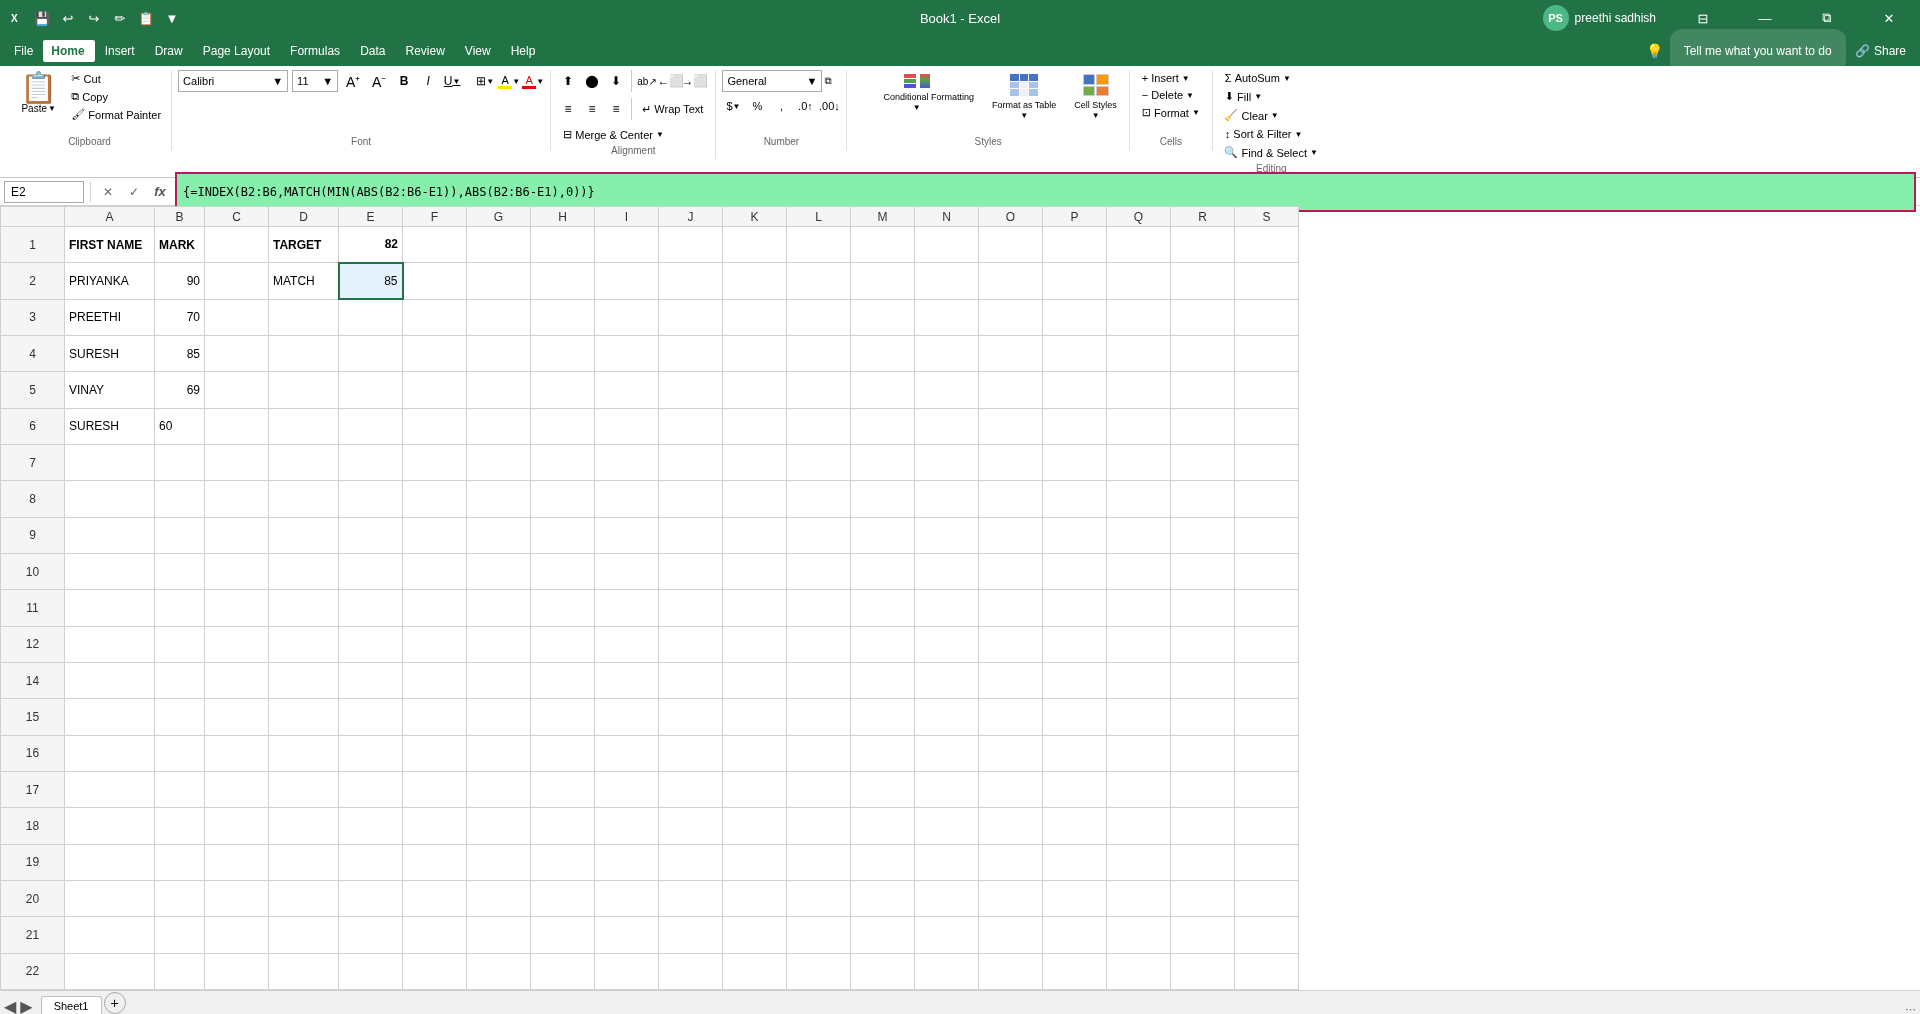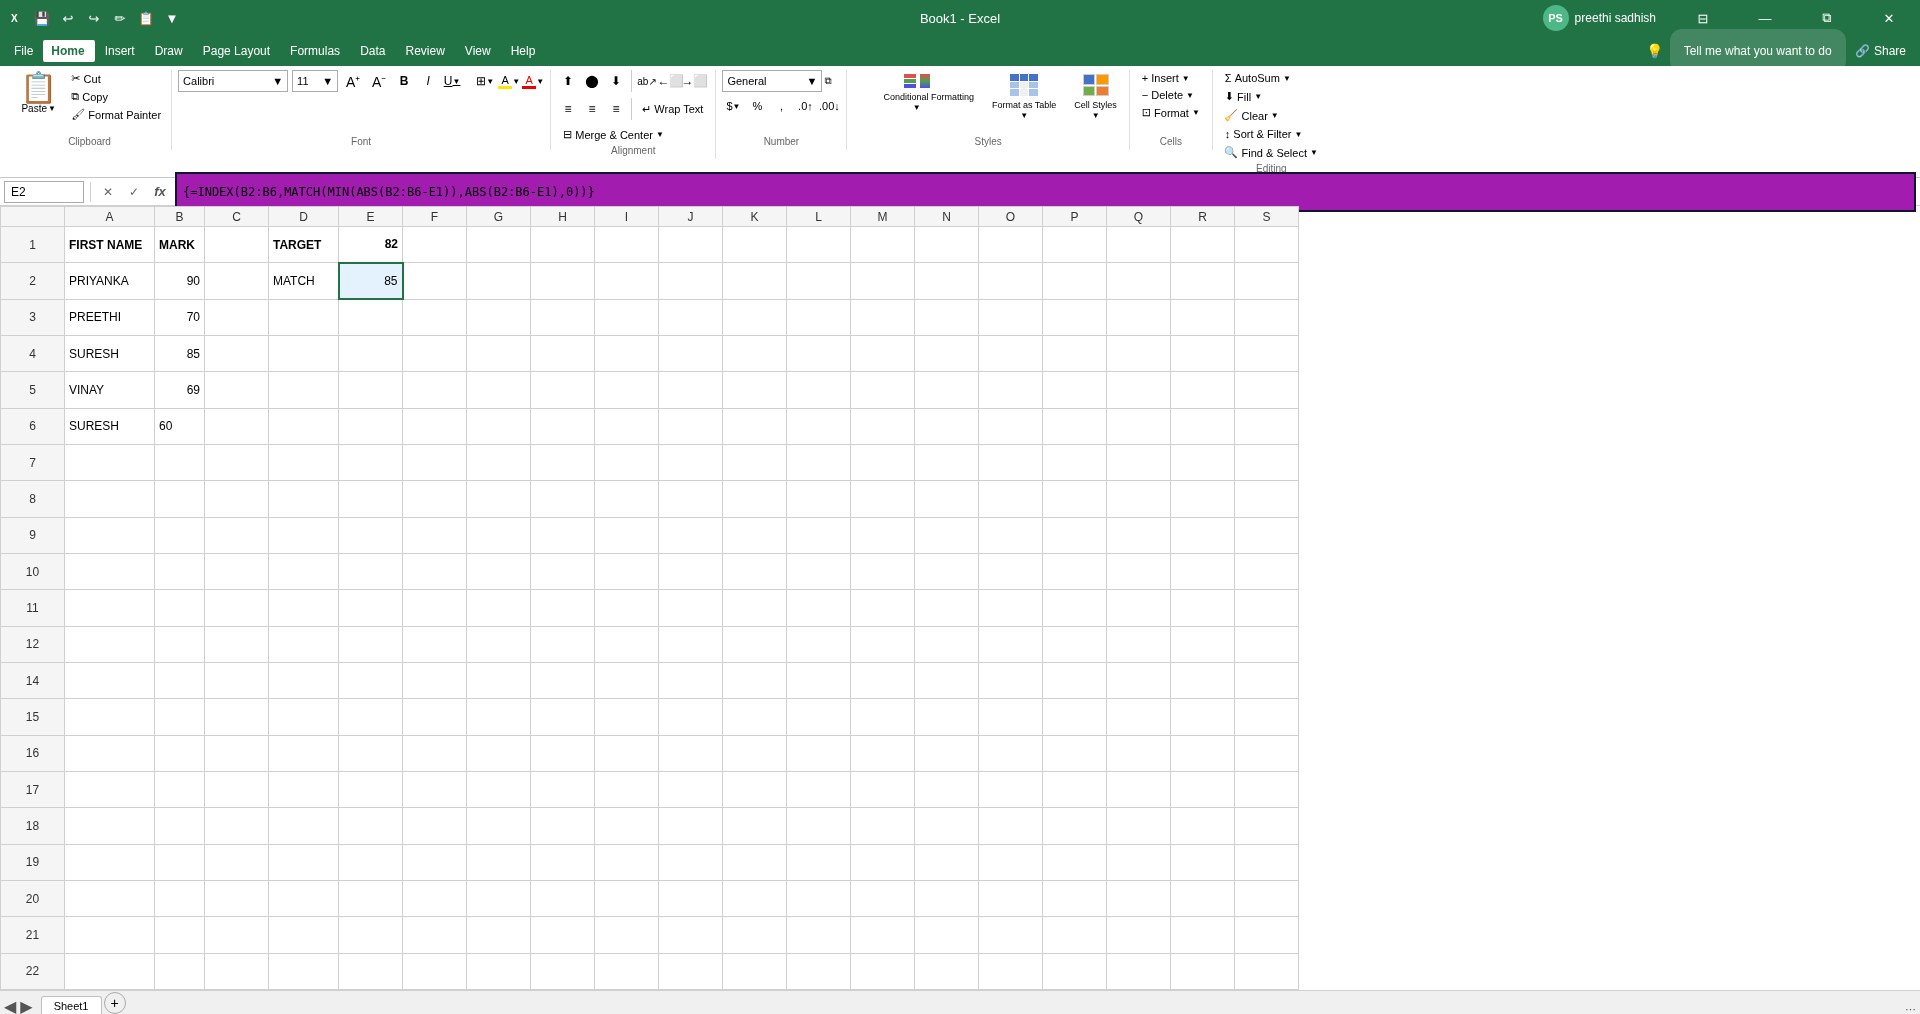--- a/index.html
+++ b/index.html
@@ -90,26 +90,26 @@
       padding: 0 4px;
       gap: 4px;
     }
     .cell-ref-box { width: 80px; height: 22px; border: 1px solid #ababab; padding: 2px 6px; font-size: 12px; display: flex; align-items: center; }
     .formula-divider { width: 1px; height: 20px; background: #d0d0d0; margin: 0 2px; }
     .formula-icon-btn { width: 22px; height: 22px; display: flex; align-items: center; justify-content: center; cursor: pointer; font-size: 12px; color: #666; }
     .formula-icon-btn.fx { font-style: italic; font-weight: bold; color: #555; font-size: 13px; }
     .formula-input {
       flex: 1;
       height: 24px;
-      border: 2px solid #0f172a;
+      border: 2px solid #be185d;
       padding: 18px 6px;
       font-size: 12px;
       font-family: 'Consolas', monospace;
       outline: none;
-      background: #a21caf;
+      background: #86efac;
     }
 
     
     #sheet-area {
       display: flex;
       flex: 1;
       overflow: hidden;
     }
 
     .sheet-table {

